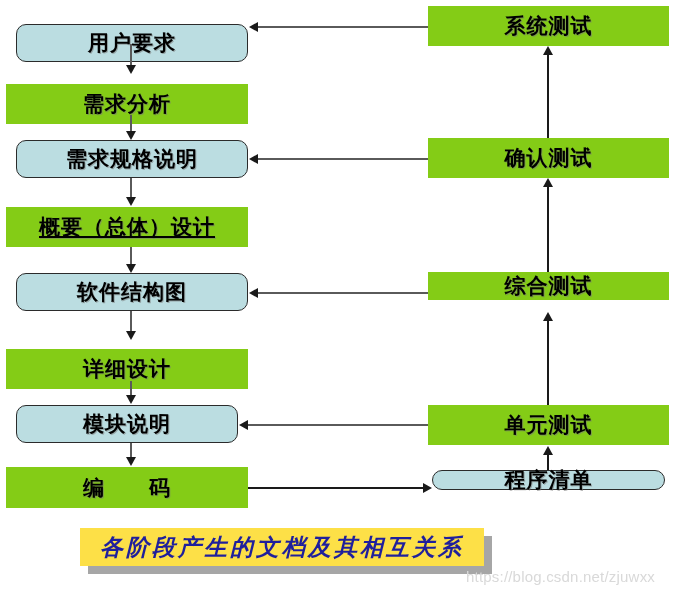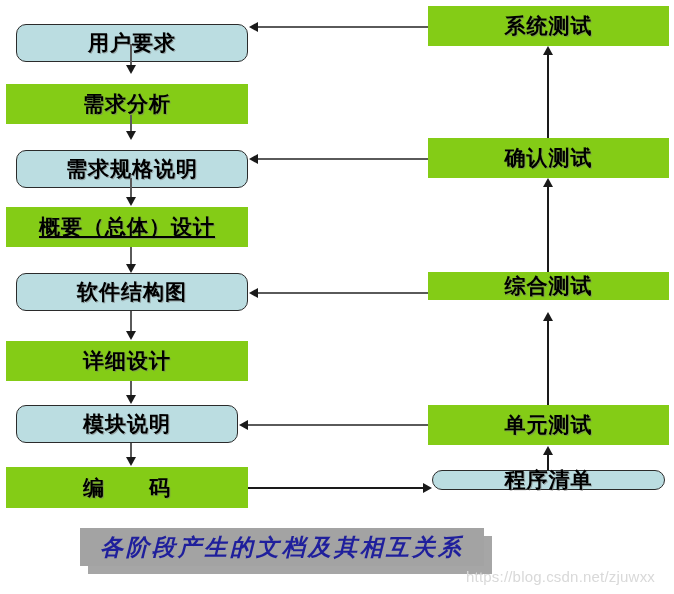--- a/index.html
+++ b/index.html
@@ -81,21 +81,21 @@
     border-left: 9px solid #1a1a1a;
   }
 
   
   #caption-shadow {
     position: absolute;
     background: #a6a6a6;
   }
   #caption-banner {
     position: absolute;
-    background: #a3a3a3;
+    background: #fde047;
     display: flex;
     align-items: center;
     justify-content: center;
     color: #1f1f9c;
     font-size: 23px;
     font-weight: 700;
     font-style: italic;
     letter-spacing: 3px;
     font-family: Liberation Serif, serif;
   }
@@ -112,27 +112,27 @@
 </style>
 </head>
 <body>
 
 <div id="canvas">
 
   <div class="node doc" style="left:16px; top:24px; width:232px; height:38px;">用户要求</div>
 
   <div class="node plain" style="left:6px; top:84px; width:242px; height:40px;">需求分析</div>
 
-  <div class="node doc" style="left:16px; top:140px; width:232px; height:38px;margin-top:10px;">需求规格说明</div>
+  <div class="node doc" style="left:16px; top:140px; width:232px; height:38px;">需求规格说明</div>
 
   <div class="node plain" style="left:6px; top:207px; width:242px; height:40px;text-decoration:underline;">概要（总体）设计</div>
 
   <div class="node doc" style="left:16px; top:273px; width:232px; height:38px;">软件结构图</div>
 
-  <div class="node plain" style="left:6px; top:341px; width:242px; height:40px;">详细设计</div>
+  <div class="node plain" style="left:6px; top:349px; width:242px; height:40px;">详细设计</div>
 
   <div class="node doc" style="left:16px; top:405px; width:222px; height:38px;">模块说明</div>
 
   <div class="node plain" style="left:6px; top:467px; width:242px; height:41px;">编　　码</div>
 
   <div class="node plain" style="left:428px; top:6px; width:241px; height:40px;">系统测试</div>
 
   <div class="node plain" style="left:428px; top:138px; width:241px; height:40px;">确认测试</div>
 
   <div class="node plain" style="left:428px; top:272px; width:241px; height:28px;">综合测试</div>

